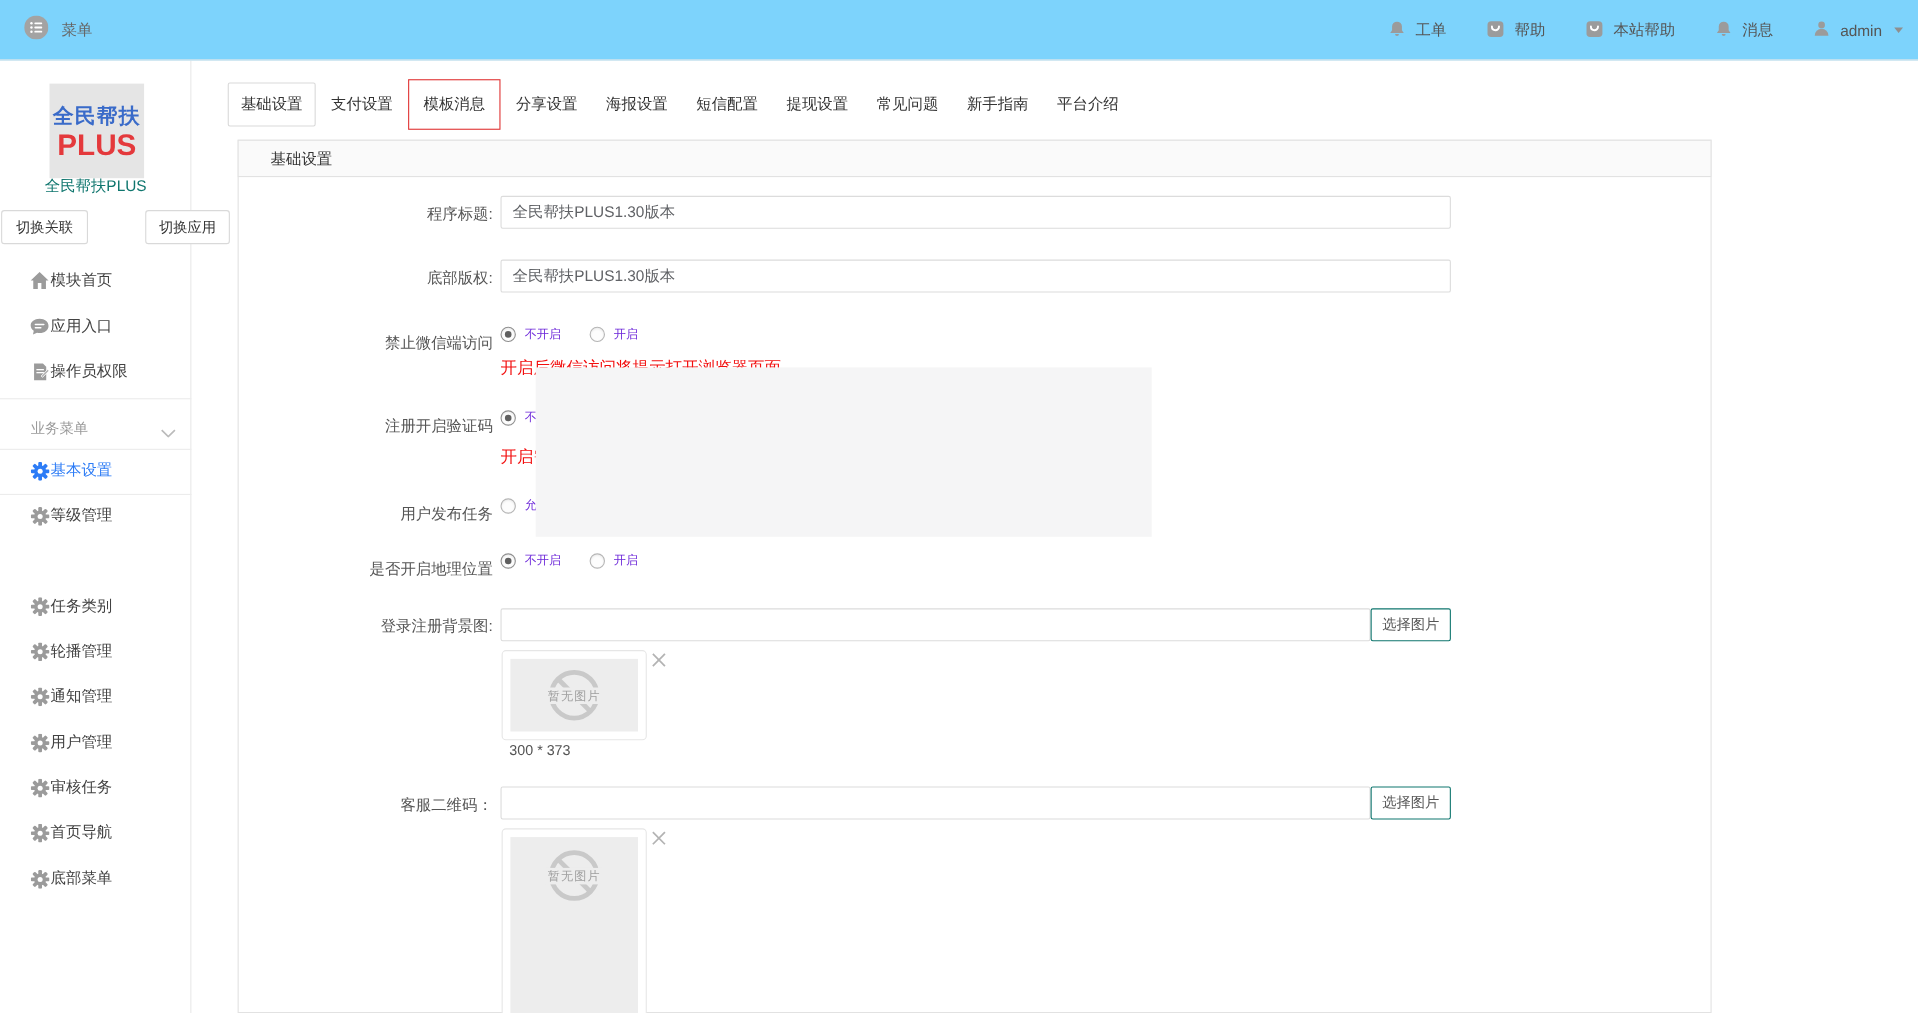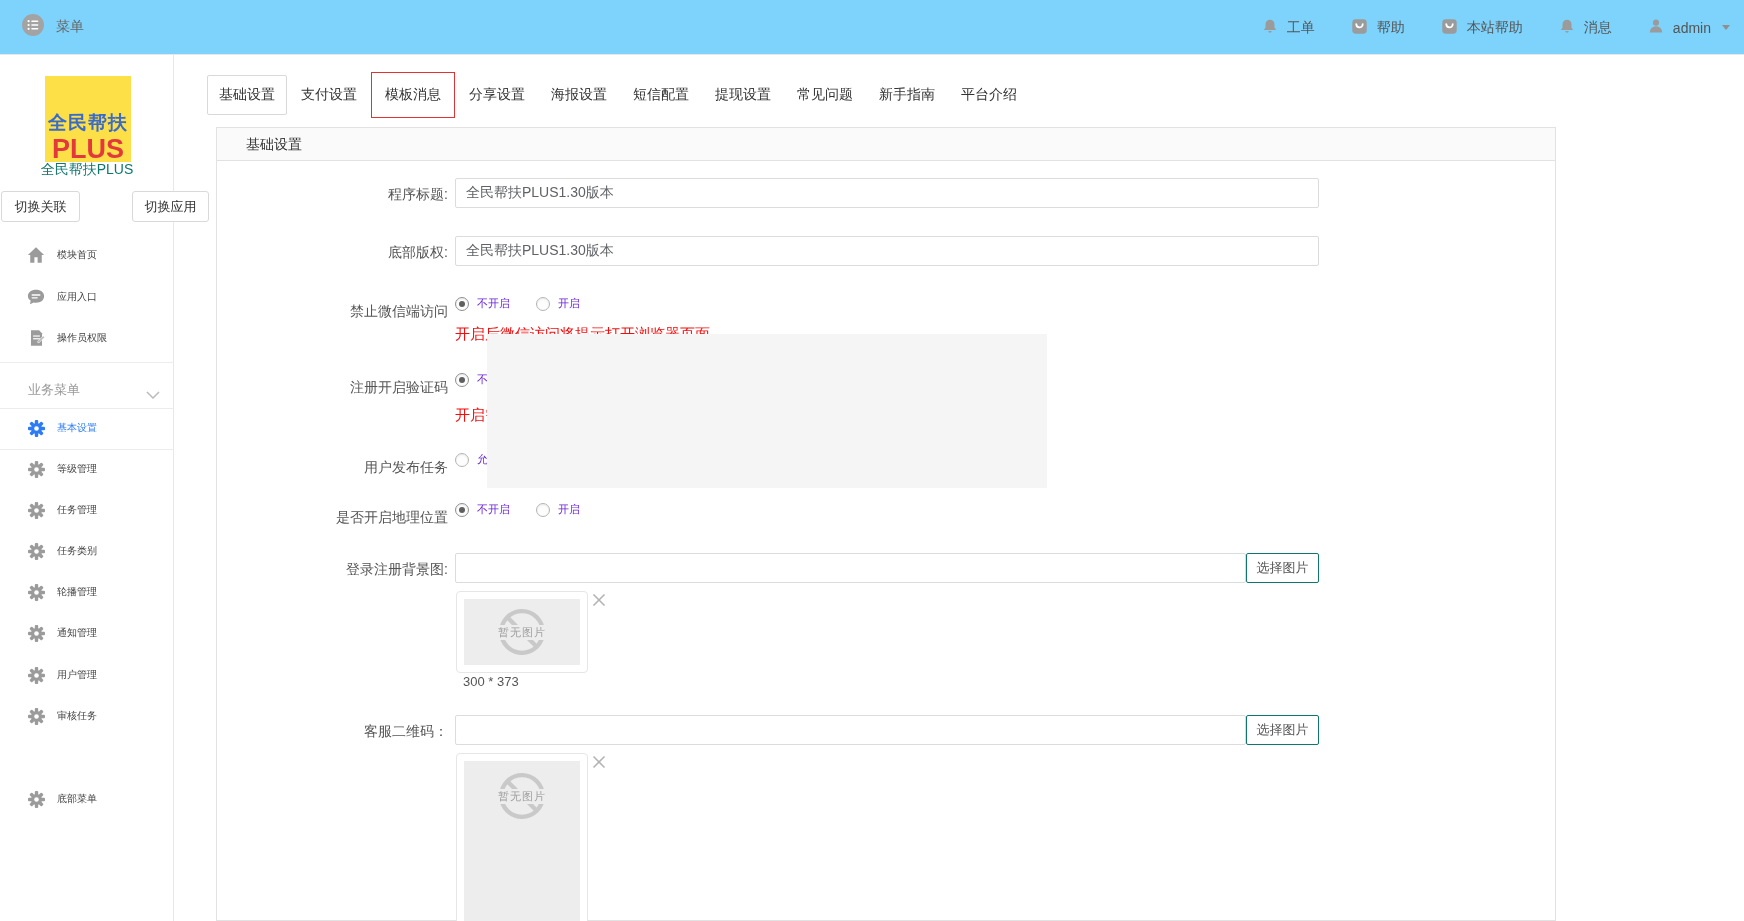--- a/index.html
+++ b/index.html
@@ -11,28 +11,28 @@
   
   .topbar { left:0; top:0; width:1744px; height:55px; background:#7dd3fc; border-bottom:1px solid #e8e8e8; z-index:20; }
   .topbar-left { position:absolute; left:22px; top:14px; display:flex; align-items:center; gap:12px; }
   .topbar-left .tb-label { font-size:14px; color:#666; }
   .topbar-right { position:absolute; right:14px; top:0; height:55px; display:flex; align-items:center; gap:36px; }
   .tb-item { display:flex; align-items:center; gap:9px; font-size:14px; color:#555; cursor:pointer; }
   .caret-down { width:0; height:0; border-left:4px solid transparent; border-right:4px solid transparent; border-top:5px solid #8f8f8f; margin-left:2px; }
 
   
   .sidebar { left:0; top:55px; width:174px; height:866px; background:#fff; border-right:1px solid #e8e8e8; z-index:10; }
-  .logo-box { position:absolute; left:45px; top:21px; width:86px; height:86px; background:#fde047; display:flex; flex-direction:column; align-items:center; justify-content:flex-end; }
+  .logo-box { position:absolute; left:45px; top:21px; width:86px; height:86px; background:#e5e5e5; display:flex; flex-direction:column; align-items:center; justify-content:center; }
   .logo-l1 { font-size:19px; font-weight:bold; color:#3a6bc9; letter-spacing:1px; }
   .logo-l2 { font-size:27px; font-weight:bold; color:#e4393c; line-height:26px; }
   .app-title { position:absolute; left:0; top:106px; width:174px; text-align:center; font-size:14px; color:#0f766e; }
   .switch-btn { position:absolute; top:136px; height:31px; background:#fff; border:1px solid #d9d9d9; border-radius:3px; font-size:13px; color:#333; cursor:pointer; font-family:inherit; }
   .nav-item { position:absolute; left:0; width:174px; height:40px; display:flex; align-items:center; cursor:pointer; }
   .nav-item .nico { position:absolute; left:27px; width:18px; height:18px; display:flex; align-items:center; justify-content:center; }
-  .nav-item .nlabel { position:absolute; left:57px; font-size:10px; color:#424242; }
+  .nav-item .nlabel { position:absolute; left:46px; font-size:14px; color:#424242; }
   .nav-item.active .nlabel { color:#2d7cf6; }
   .side-divider { position:absolute; left:0; width:174px; height:1px; background:#ececec; }
   .section-row { position:absolute; left:0; width:174px; height:30px; cursor:pointer; }
   .section-row .slabel { position:absolute; left:28px; top:6px; font-size:13px; color:#9a9a9a; }
 
   
   .tabs { left:207px; top:72px; display:flex; align-items:center; gap:2px; z-index:5; }
   .tab { padding:10px 11px; font-size:14px; color:#333; border:1px solid transparent; cursor:pointer; white-space:nowrap; }
   .tab.active { border-color:#d9d9d9; background:#fff; border-radius:2px; }
   .tab.highlighted { border-color:#e03333; padding:13px 13px; }
@@ -197,35 +197,20 @@
               <rect x="0" y="8" width="20" height="4" rx="1.2"></rect>
               <rect x="8" y="0" width="4" height="20" rx="1.2" transform="rotate(45 10 10)"></rect>
               <rect x="8" y="0" width="4" height="20" rx="1.2" transform="rotate(-45 10 10)"></rect>
               <circle cx="10" cy="10" r="6.4"></circle>
             </g>
             <circle cx="10" cy="10" r="2.7" fill="#fff"></circle>
           </svg>
         </span>
       <span class="nlabel">等级管理</span>
     </div>
-    <div class="nav-item" style="top:435px;">
-      <span class="nico">
-          <svg width="17" height="17" viewBox="0 0 20 20">
-            <g fill="#9b9b9b">
-              <rect x="8" y="0" width="4" height="20" rx="1.2"></rect>
-              <rect x="0" y="8" width="20" height="4" rx="1.2"></rect>
-              <rect x="8" y="0" width="4" height="20" rx="1.2" transform="rotate(45 10 10)"></rect>
-              <rect x="8" y="0" width="4" height="20" rx="1.2" transform="rotate(-45 10 10)"></rect>
-              <circle cx="10" cy="10" r="6.4"></circle>
-            </g>
-            <circle cx="10" cy="10" r="2.7" fill="#fff"></circle>
-          </svg>
-        </span>
-      <span class="nlabel">任务管理</span>
-    </div>
     <div class="nav-item" style="top:476px;">
       <span class="nico">
           <svg width="17" height="17" viewBox="0 0 20 20">
             <g fill="#9b9b9b">
               <rect x="8" y="0" width="4" height="20" rx="1.2"></rect>
               <rect x="0" y="8" width="20" height="4" rx="1.2"></rect>
               <rect x="8" y="0" width="4" height="20" rx="1.2" transform="rotate(45 10 10)"></rect>
               <rect x="8" y="0" width="4" height="20" rx="1.2" transform="rotate(-45 10 10)"></rect>
               <circle cx="10" cy="10" r="6.4"></circle>
             </g>
@@ -286,20 +271,35 @@
               <rect x="8" y="0" width="4" height="20" rx="1.2"></rect>
               <rect x="0" y="8" width="20" height="4" rx="1.2"></rect>
               <rect x="8" y="0" width="4" height="20" rx="1.2" transform="rotate(45 10 10)"></rect>
               <rect x="8" y="0" width="4" height="20" rx="1.2" transform="rotate(-45 10 10)"></rect>
               <circle cx="10" cy="10" r="6.4"></circle>
             </g>
             <circle cx="10" cy="10" r="2.7" fill="#fff"></circle>
           </svg>
         </span>
       <span class="nlabel">审核任务</span>
+    </div>
+    <div class="nav-item" style="top:682px;">
+      <span class="nico">
+          <svg width="17" height="17" viewBox="0 0 20 20">
+            <g fill="#9b9b9b">
+              <rect x="8" y="0" width="4" height="20" rx="1.2"></rect>
+              <rect x="0" y="8" width="20" height="4" rx="1.2"></rect>
+              <rect x="8" y="0" width="4" height="20" rx="1.2" transform="rotate(45 10 10)"></rect>
+              <rect x="8" y="0" width="4" height="20" rx="1.2" transform="rotate(-45 10 10)"></rect>
+              <circle cx="10" cy="10" r="6.4"></circle>
+            </g>
+            <circle cx="10" cy="10" r="2.7" fill="#fff"></circle>
+          </svg>
+        </span>
+      <span class="nlabel">首页导航</span>
     </div>
     <div class="nav-item" style="top:724px;">
       <span class="nico">
           <svg width="17" height="17" viewBox="0 0 20 20">
             <g fill="#9b9b9b">
               <rect x="8" y="0" width="4" height="20" rx="1.2"></rect>
               <rect x="0" y="8" width="20" height="4" rx="1.2"></rect>
               <rect x="8" y="0" width="4" height="20" rx="1.2" transform="rotate(45 10 10)"></rect>
               <rect x="8" y="0" width="4" height="20" rx="1.2" transform="rotate(-45 10 10)"></rect>
               <circle cx="10" cy="10" r="6.4"></circle>

